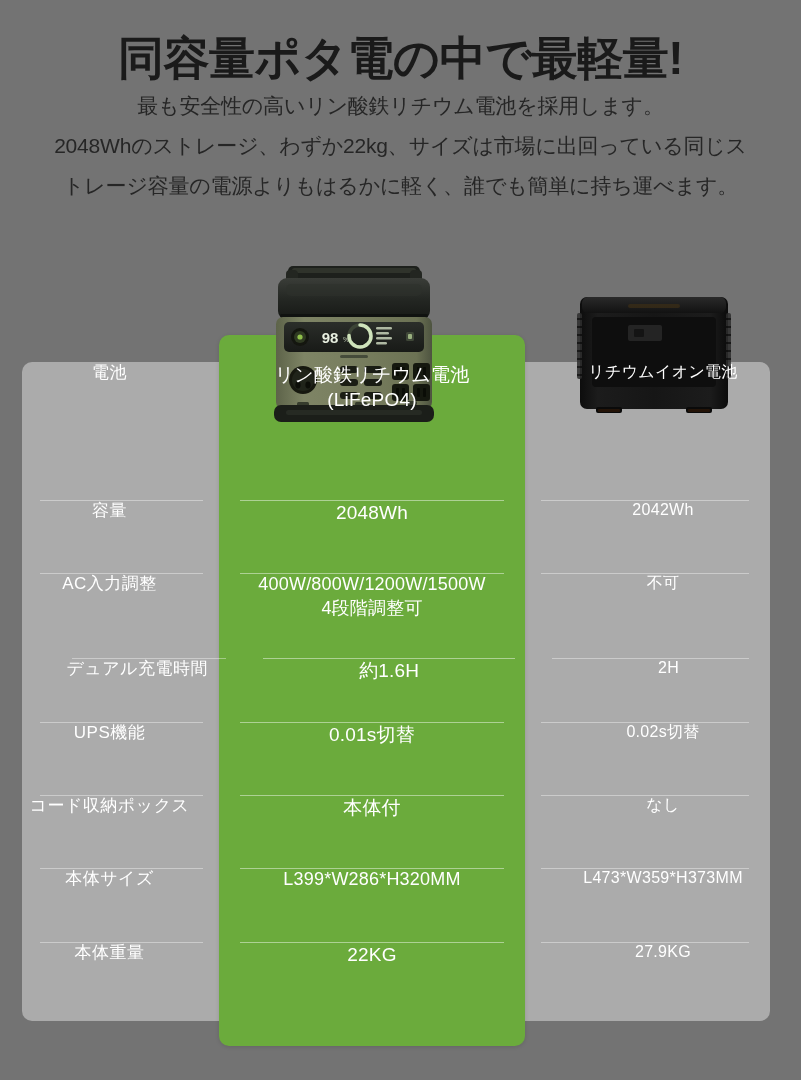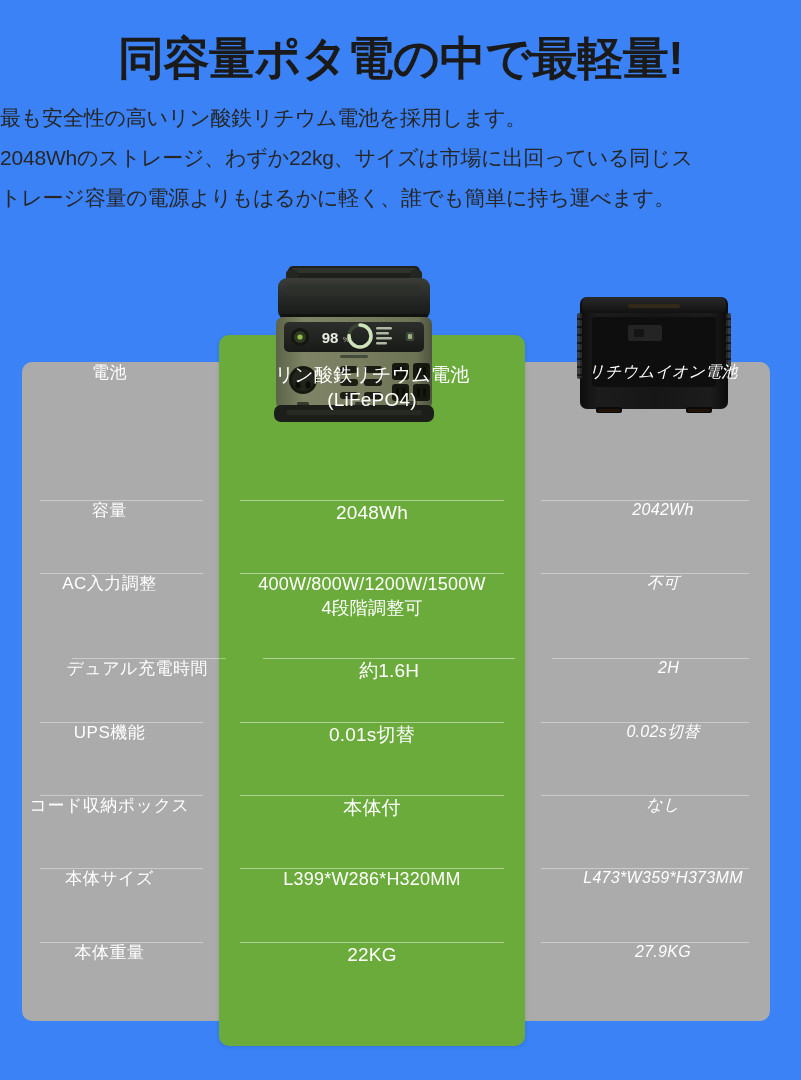--- a/index.html
+++ b/index.html
@@ -9,42 +9,43 @@
     height: 1080px;
     background: #ffffff;
     font-family: "Liberation Sans", "DejaVu Sans", sans-serif;
     overflow: hidden;
   }
 
   .page {
     position: relative;
     width: 801px;
     height: 1080px;
-    background: #3b82f6;
+    background: #737373;
   }
 
   
   .header {
     position: absolute;
     top: 0; left: 0;
     width: 801px;
   }
 
   .headline {
     margin-top: 34px;
     text-align: center;
     font-size: 46px;
     line-height: 1.05;
     font-weight: 700;
     color: #1a1a1a;
     letter-spacing: -0.5px;
   }
 
   .subcopy {
-    margin-top: 16px;
+    margin-top: 4px;
+    text-align: center;
     color: #262626;
     font-size: 21px;
     line-height: 40px;
     letter-spacing: -0.2px;
   }
   .subcopy .line { display: block; white-space: nowrap; }
 
   
   .gray-panel {
     position: absolute;
@@ -99,21 +100,21 @@
   .cell {
     display: flex;
     align-items: center;
     justify-content: center;
     text-align: center;
     padding: 0 8px;
   }
 
   .cell-label  { width: 219px; }
   .cell-ours   { width: 306px; }
-  .cell-theirs { width: 276px; font-style: italic; }
+  .cell-theirs { width: 276px; }
 
   .cell-label .txt {
     color: #ffffff;
     font-size: 17px;
     line-height: 1.3;
     letter-spacing: 0.5px;
   }
 
   .cell-ours .txt {
     color: #ffffff;

